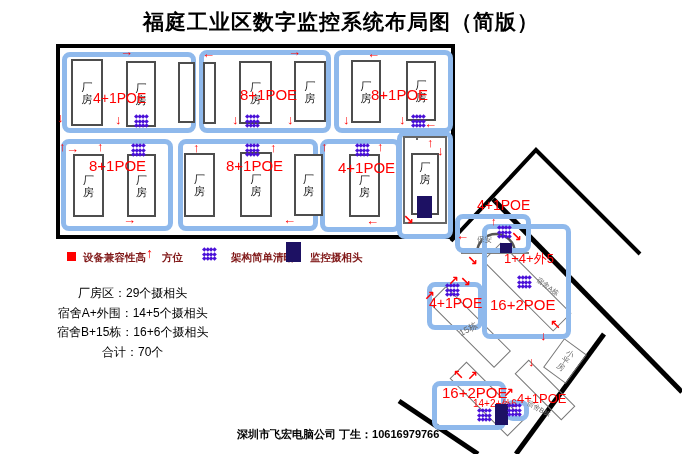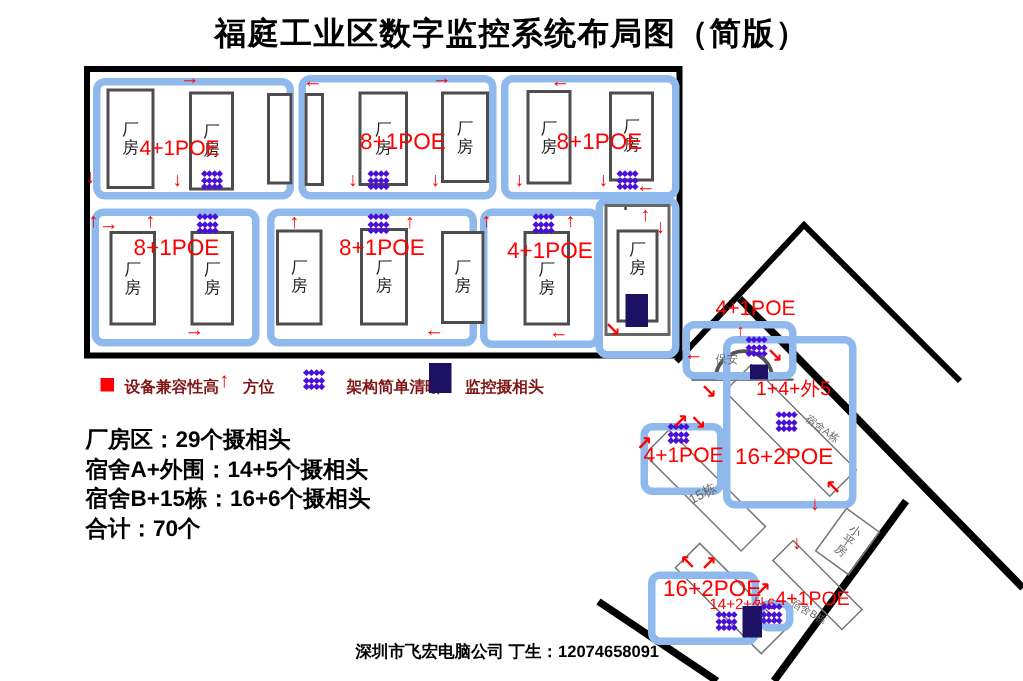--- a/index.html
+++ b/index.html
@@ -14,22 +14,22 @@
   .bldg span{display:block;width:13px;font-size:11px;line-height:12px;color:#222;text-align:center;}
   .greybldg{position:absolute;border:2px solid #666;box-sizing:border-box;background:transparent;}
   .rotb{position:absolute;border:1.5px solid #777;box-sizing:border-box;background:transparent;}
   .poe{position:absolute;color:#f00;font-weight:normal;white-space:nowrap;line-height:1;}
   .arw{position:absolute;color:#f00;font-weight:bold;font-size:13px;line-height:1;}
   .dx{position:absolute;white-space:pre;font-size:6px;line-height:4.6px;letter-spacing:-1.2px;
       color:#4a10d8;font-weight:bold;font-family:"DejaVu Sans",sans-serif;}
   .navy{position:absolute;background:#1d1163;}
   .glabel{position:absolute;color:#666;white-space:nowrap;line-height:1;}
   .legend-label{position:absolute;color:#801818;font-weight:bold;font-size:10.5px;white-space:nowrap;}
-  #stats{position:absolute;left:57px;top:284px;font-size:15px;font-weight:bold;color:#000;
-         line-height:19.5px;white-space:pre-line;}
+  #stats{position:absolute;left:57px;top:284px;font-size:12px;font-weight:normal;color:#000;
+         line-height:19.5px;white-space:pre-line;text-align:center;}
   #descr{position:absolute;left:38px;top:362px;font-size:10.5px;font-weight:bold;color:#111;
          line-height:15.5px;white-space:pre-line;}
   #footer{position:absolute;left:237px;top:427px;font-size:11px;font-weight:bold;color:#000;white-space:nowrap;}
   svg{position:absolute;left:0;top:0;pointer-events:none;}
 </style>
 </head>
 <body>
 
 <div id="canvas">
 
@@ -160,21 +160,21 @@
 ◆◆◆◆
 ◆◆◆◆</div>
   <div class="legend-label" style="left:231px;top:251px">架构简单清晰</div>
   <div class="navy" style="left:286px;top:242px;width:15px;height:20px"></div>
   <div class="legend-label" style="left:310px;top:251px">监控摄相头</div>
 
   <div id="stats">厂房区：29个摄相头
 宿舍A+外围：14+5个摄相头
 宿舍B+15栋：16+6个摄相头
 合计：70个</div>
-  <div id="footer">深圳市飞宏电脑公司 丁生：12074658091</div>
+  <div id="footer">深圳市飞宏电脑公司 丁生：10616979766</div>
 
   <div class="rotb" style="left:477px;top:274px;width:100px;height:26px;transform:rotate(45deg)"></div>
   <div class="rotb" style="left:424px;top:315px;width:92px;height:24px;transform:rotate(45deg)"></div>
   <div class="rotb" style="left:446px;top:387px;width:82px;height:24px;transform:rotate(45deg)"></div>
   <div class="rotb" style="left:512px;top:380px;width:66px;height:20px;transform:rotate(45deg)"></div>
   <div class="rotb" style="left:551px;top:343px;width:28px;height:36px;transform:rotate(36deg);display:flex;align-items:center;justify-content:center">
       <span class="glabel" style="position:static;width:9px;font-size:8px;line-height:8px;white-space:normal;text-align:center">小平房</span>
     </div>
 
   <div class="bluebox" style="left:455px;top:214px;width:76px;height:39px"></div>

